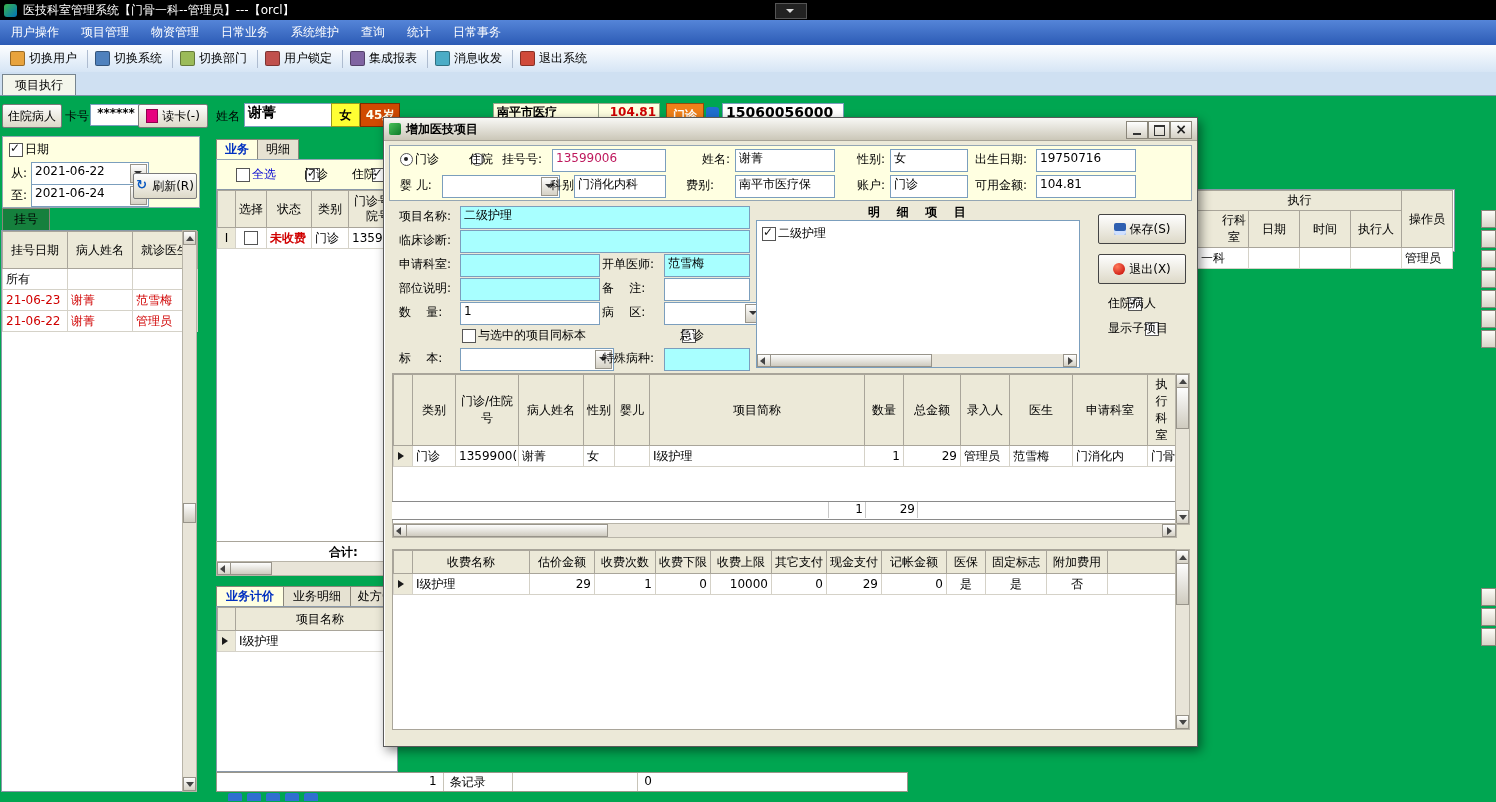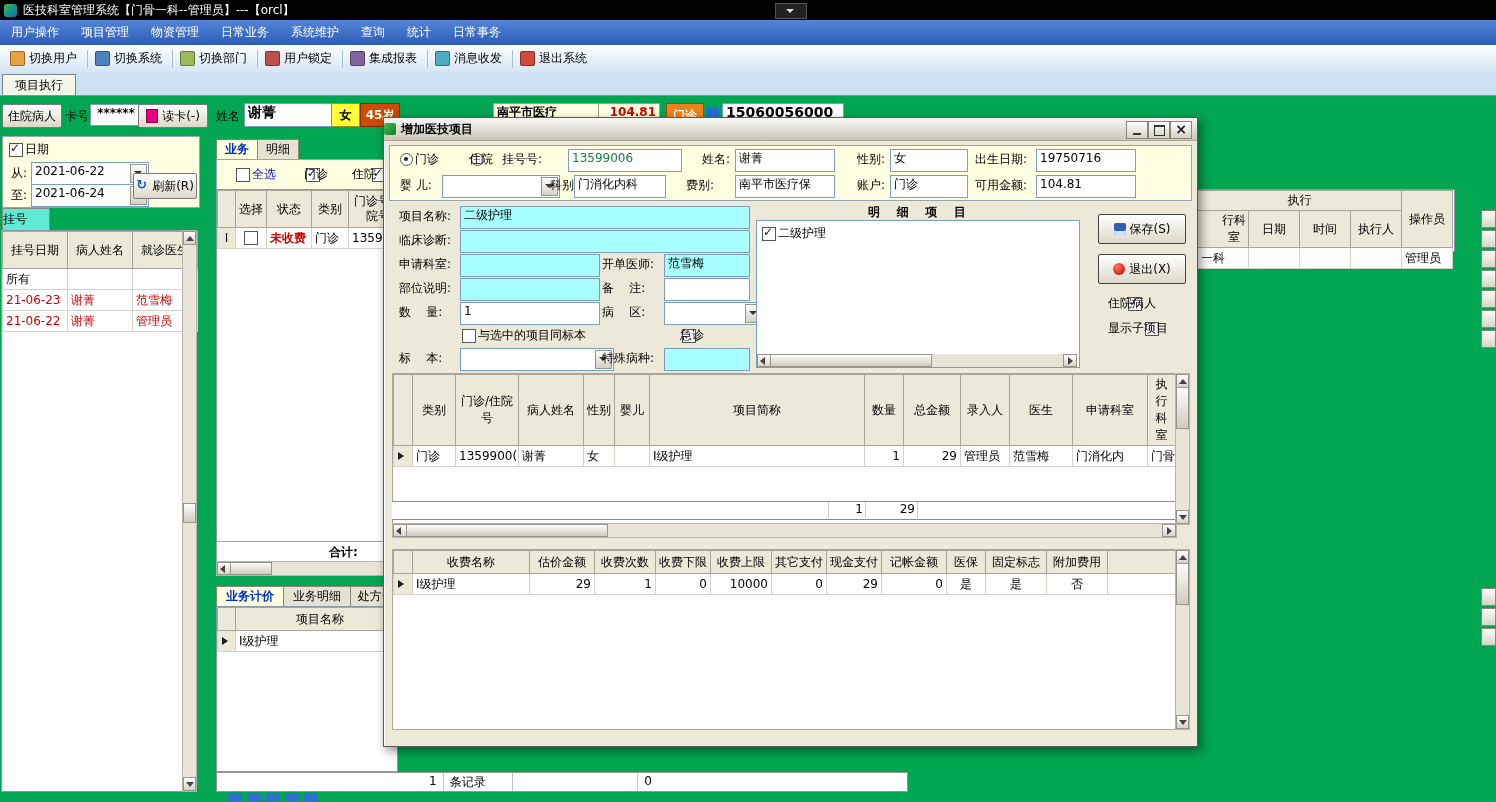--- a/index.html
+++ b/index.html
@@ -30,21 +30,21 @@
   .field.cyan{background:#a8ffff;}
   .field.yel{background:#ffffe1;border-color:#9aa68a;}
   .combo-arrow{position:absolute;right:1px;top:1px;bottom:1px;width:15px;background:linear-gradient(180deg,#fefefe,#d5d1c5);border:1px solid #98948a;}
   .combo-arrow::after{content:"";position:absolute;left:3px;top:6px;border:4px solid transparent;border-top-color:#333;}
   .cb{width:12px;height:12px;background:#fff;border:1px solid #555;display:inline-block;position:relative;vertical-align:middle;}
   .cb.checked::after{content:"✓";position:absolute;left:0;top:-3px;font-size:12px;font-weight:bold;color:#111;}
   .radio{width:11px;height:11px;border-radius:50%;background:#fff;border:1px solid #555;display:inline-block;position:relative;}
   .radio.sel::after{content:"";position:absolute;left:3px;top:3px;width:4px;height:4px;border-radius:50%;background:#222;}
   .tab-sm{height:20px;background:#e6e2d2;border:1px solid #8a867a;border-bottom:none;text-align:center;line-height:19px;display:inline-block;}
   .tab-sm.active{background:#ffffe1;font-weight:bold;color:#0030c0;}
-  .tab-y{background:#5eead4;border:1px solid #8a867a;line-height:21px;}
+  .tab-y{background:#15803d;border:1px solid #8a867a;text-align:center;line-height:21px;}
   
   table.grid{border-collapse:collapse;table-layout:fixed;background:#fff;font-size:12px;}
   table.grid th{background:#ece9d8;border:1px solid #a9a59a;font-weight:normal;padding:1px 2px;height:20px;overflow:hidden;}
   table.grid td{border:1px solid #d5d2c8;padding:1px 3px;height:18px;white-space:nowrap;overflow:hidden;}
   table.grid tr.hdr2 th{height:34px;line-height:15px;}
   td.marker{background:#ece9d8;border:1px solid #a9a59a;padding:0;}
   td.arrow::after{content:"";display:block;margin:3px auto;width:0;height:0;border:4px solid transparent;border-left:6px solid #1a1a1a;}
   .num{text-align:right;}
   .ctr{text-align:center;}
   
@@ -60,21 +60,21 @@
   .ar-l::after{content:"";position:absolute;left:2px;top:2px;border:4px solid transparent;border-right:5px solid #444;border-left:none;}
   .ar-r::after{content:"";position:absolute;left:4px;top:2px;border:4px solid transparent;border-left:5px solid #444;border-right:none;}
   
   .read-icon{width:10px;height:12px;background:#e6007e;border:1px solid #90004e;display:inline-block;}
   .refresh-icon{width:12px;height:12px;display:inline-block;position:relative;}
   .refresh-icon::before{content:"↻";position:absolute;left:0;top:-3px;color:#0a58c0;font-weight:bold;font-size:13px;}
   .phone-icon{width:13px;height:13px;background:#1f6fd0;border-radius:3px;display:inline-block;}
   .badge{display:flex;align-items:center;justify-content:center;font-weight:bold;border:1px solid rgba(0,0,0,.4);}
   
   .dialog{background:#ece9d8;border:1px solid #5a5a5a;box-shadow:3px 4px 10px rgba(0,0,0,.45), inset 1px 1px 0 #fff;}
-  .dlg-title{position:absolute;left:0;top:0;right:0;height:22px;background:linear-gradient(180deg,#f8f8f5,#cbc7b8);border-bottom:1px solid #a8a498;display:flex;align-items:center;gap:5px;font-weight:bold;}
+  .dlg-title{position:absolute;left:0;top:0;right:0;height:22px;background:linear-gradient(180deg,#f8f8f5,#cbc7b8);border-bottom:1px solid #a8a498;display:flex;align-items:center;gap:5px;padding-left:5px;font-weight:bold;}
   .dlg-icon{width:12px;height:12px;background:linear-gradient(135deg,#49c15a,#0e7a2a);border-radius:2px;}
   .dlg-btn{position:absolute;top:3px;width:20px;height:16px;background:linear-gradient(180deg,#fefefe,#d5d1c5);border:1px solid #8a867a;display:flex;align-items:center;justify-content:center;}
   .g-min{display:block;width:8px;height:2px;background:#333;margin-top:8px;}
   .g-max{display:block;width:9px;height:8px;border:1px solid #333;border-top:2px solid #333;}
   .g-x::before{content:"×";font-size:14px;font-weight:bold;color:#222;line-height:12px;}
   .ic-save{width:12px;height:12px;background:#2f5fb0;border-radius:2px;box-shadow:inset 0 -4px 0 #cfe0ff;display:inline-block;}
   .ic-exit{width:12px;height:12px;border-radius:50%;background:radial-gradient(circle at 35% 30%,#ff7a5a,#c00000);display:inline-block;}
   .lbl{white-space:nowrap;}
   
   .scan-popup{background:#f1f1ef;border:1px solid #8a8a8a;box-shadow:2px 3px 8px rgba(0,0,0,.35);z-index:6;}
@@ -336,21 +336,21 @@
       <i class="g-x"></i>
     </span>
 
   
   <div class="abs panel-yellow" style="left:5px;top:27px;width:801px;height:54px;">
     <span class="radio sel abs" style="left:10px;top:7px;"></span>
     <span class="abs lbl" style="left:25px;top:5px;">门诊</span>
     <span class="radio abs" style="left:64px;top:7px;"></span>
     <span class="abs lbl" style="left:79px;top:5px;">住院</span>
     <span class="abs lbl" style="left:112px;top:5px;">挂号号:</span>
-    <span class="abs field" style="left:178px;top:3px;width:106px;height:19px;color:#15803d;">13599006</span>
+    <span class="abs field" style="left:162px;top:3px;width:106px;height:19px;color:#be185d;">13599006</span>
     <span class="abs lbl" style="left:312px;top:5px;">姓名:</span>
     <span class="abs field" style="left:345px;top:3px;width:92px;height:19px;">谢菁</span>
     <span class="abs lbl" style="left:467px;top:5px;">性别:</span>
     <span class="abs field" style="left:500px;top:3px;width:70px;height:19px;">女</span>
     <span class="abs lbl" style="left:585px;top:5px;">出生日期:</span>
     <span class="abs field" style="left:646px;top:3px;width:92px;height:19px;">19750716</span>
     <span class="abs lbl" style="left:10px;top:31px;">婴  儿:</span>
     <span class="abs field" style="left:52px;top:29px;width:96px;height:19px;padding-right:17px;">
         <span class="combo-arrow"></span>
       </span>

